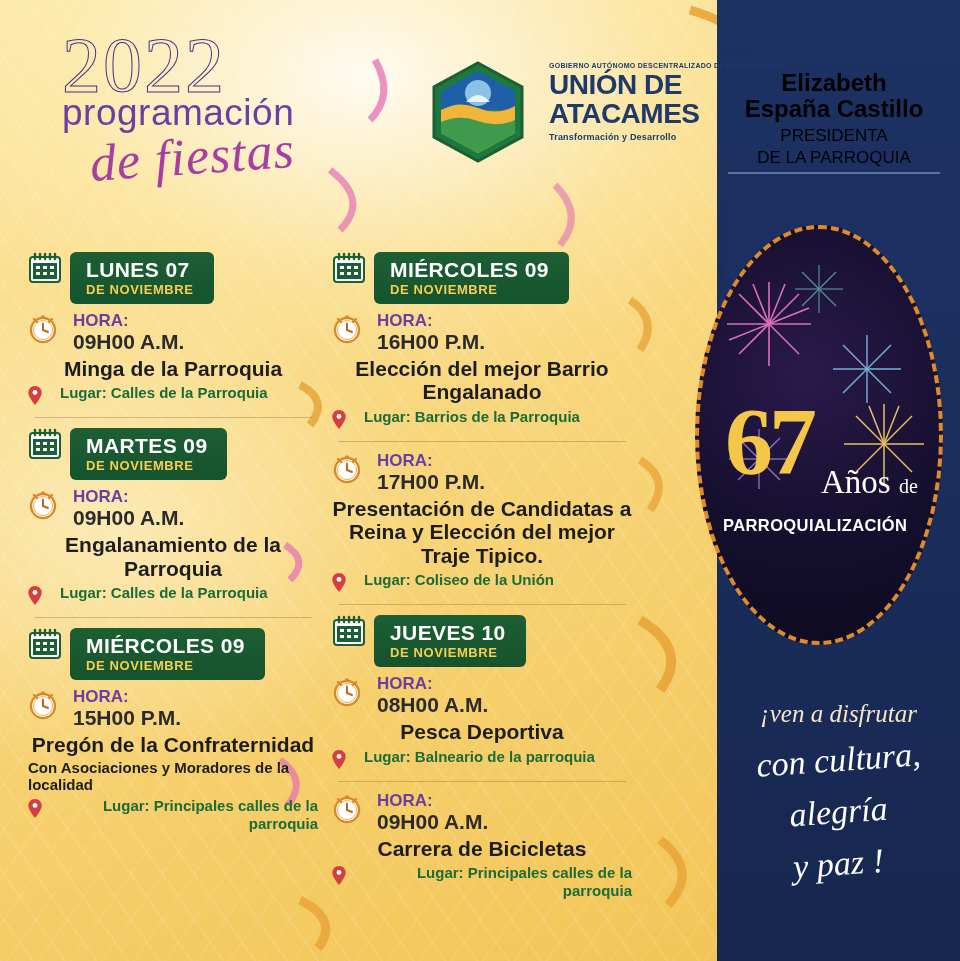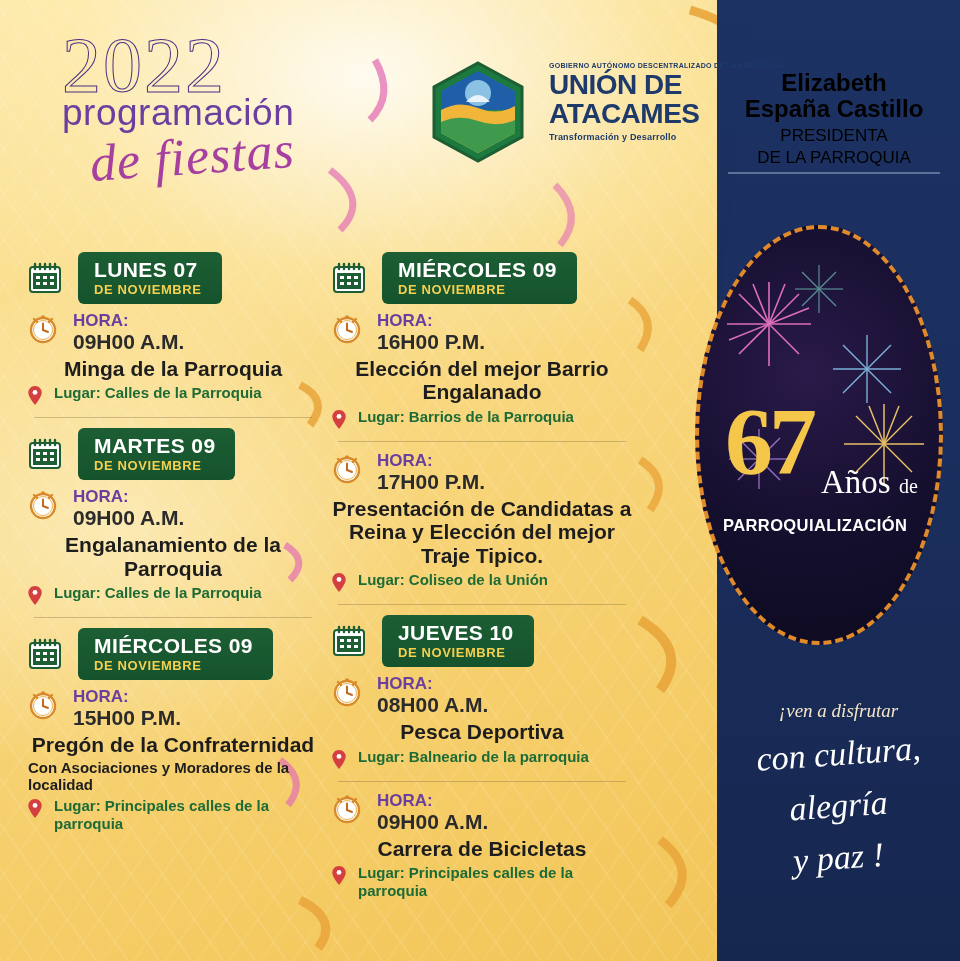--- a/index.html
+++ b/index.html
@@ -85,30 +85,30 @@
   .event-group { margin-bottom: 6px; }
   .daytag {
     display: inline-block;
     background: linear-gradient(180deg, #1d5e34 0%, #15532c 100%);
     color: #fff; border-radius: 6px;
     padding: 7px 20px 8px 16px;
     position: relative;
   }
   .daytag .dayname { font-size: 21px; font-weight: bold; letter-spacing: 0.4px; line-height: 1; }
   .daytag .daymonth { font-size: 13px; font-weight: bold; color: #f5cf4e; letter-spacing: 0.6px; margin-top: 3px; line-height: 1; }
-  .day-row { display: flex; align-items: center; gap: 16px; }
+  .day-row { display: flex; gap: 8px; }
   .cal-icon { width: 34px; height: 32px; flex: 0 0 34px; }
   .entry { padding-left: 0px; margin-top: 8px; }
   .hora-row { display: flex; align-items: flex-start; gap: 15px; }
   .clock-icon { width: 30px; height: 30px; flex: 0 0 30px; margin-top: 2px; }
   .hora-label { font-size: 17px; font-weight: bold; color: #6b3fa0; line-height: 1.05; }
   .hora-val { font-size: 21px; font-weight: bold; color: #2b2b2b; line-height: 1.1; }
   .ev-title { font-size: 21px; font-weight: bold; color: #1d1d1d; line-height: 1.12; margin-top: 4px; text-align: center; }
   .ev-note { font-size: 15px; font-weight: bold; color: #1d1d1d; line-height: 1.15; margin-top: 2px; }
-  .place-row { display: flex; align-items: flex-start; gap: 12px; margin-top: 4px; }
+  .place-row { display: flex; align-items: flex-start; gap: 18px; margin-top: 4px; text-align: right; }
   .pin-icon { width: 14px; height: 19px; flex: 0 0 14px; margin-top: 2px; }
   .place-text { font-size: 15px; font-weight: bold; color: #1d6b36; line-height: 1.2; }
   .divider { height: 1px; background: rgba(120,100,60,0.35); margin: 12px 6px 10px 6px; }
   
   .circle-wrap { position: absolute; right: 2px; top: 225px; width: 245px; height: 420px; }
   .circle {
     position: absolute; left: -18px; top: 0; width: 248px; height: 420px;
     border-radius: 50%;
     background: radial-gradient(circle at 45% 35%, #2a1a4a 0%, #150f2e 55%, #0c0a1f 100%);
     border: 4px dashed #e08a2a;
@@ -127,21 +127,21 @@
   }
   .anios .de { font-size: 20px; }
   .parroq {
     position: absolute; left: 24px; top: 287px; width: 215px;
     font-size: 16.5px; font-weight: bold; color: #ffffff; letter-spacing: 0.4px;
   }
   
   .slogan { position: absolute; right: 0; top: 700px; width: 243px; text-align: center; color: #fff; }
   .slogan-1 {
     font-family: "Liberation Serif", serif; font-style: italic;
-    font-size: 19px; color: #f6e6c8;
+    font-size: 25px; color: #f6e6c8;
   }
   .slogan-2 {
     font-family: "Liberation Serif", serif; font-style: italic;
     font-size: 34px; color: #ffffff; line-height: 1.18; margin-top: 12px;
     transform: rotate(-4deg);
   }
   
   .ribbon { position: absolute; pointer-events: none; }
 </style>
 </head>

